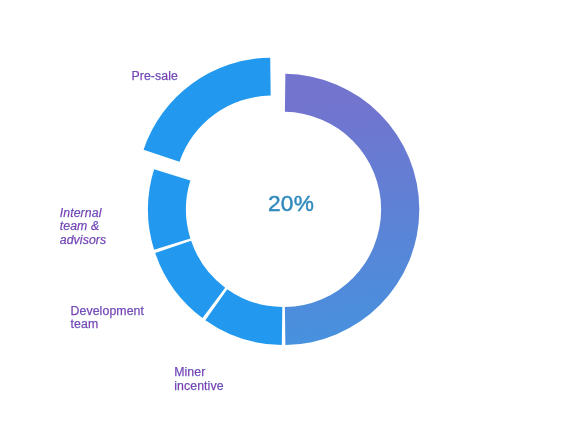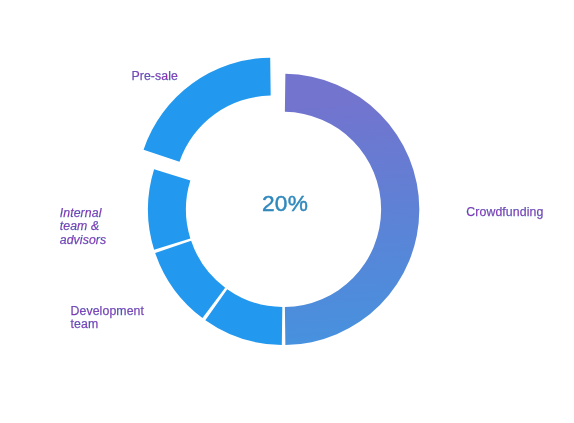--- a/index.html
+++ b/index.html
@@ -25,21 +25,21 @@
     -webkit-text-stroke:0.25px #3789c1;
   }
   .center-value {
     position:absolute;
     font-family:"Liberation Sans", sans-serif;
     font-size:22.7px;
     color:#3089bd;
     letter-spacing:0.2px;
     -webkit-text-stroke:0.45px #3089bd;
   }
-  #center-percentage { left:262px; top:189.5px; }
+  #center-percentage { left:268px; top:189.5px; }
 </style>
 </head>
 <body>
 
 <div id="chart-root">
 
   <svg id="donut-svg" width="574" height="423" viewBox="0 0 574 423">
     <defs>
       <linearGradient id="grad-crowdfunding" gradientUnits="userSpaceOnUse" x1="283.5" y1="108" x2="298" y2="342">
         <stop offset="0" stop-color="#7274ce"></stop>
@@ -48,22 +48,23 @@
     </defs>
     <g id="slices">
         <path d="M 285.37 73.86 A 135.6 135.6 0 0 1 285.37 345.04 L 284.88 307.09 A 97.65 97.65 0 0 0 284.88 111.81 Z" fill="url(#grad-crowdfunding)"></path>
         <path d="M 281.83 345.04 A 135.6 135.6 0 0 1 205.34 320.19 L 227.24 289.20 A 97.65 97.65 0 0 0 282.32 307.09 Z" fill="#2299ee"></path>
         <path d="M 202.47 318.10 A 135.6 135.6 0 0 1 155.20 253.04 L 191.13 240.84 A 97.65 97.65 0 0 0 225.17 287.69 Z" fill="#2299ee"></path>
         <path d="M 154.10 249.66 A 135.6 135.6 0 0 1 154.10 169.24 L 190.34 180.49 A 97.65 97.65 0 0 0 190.34 238.41 Z" fill="#2299ee"></path>
         <path d="M 143.57 149.66 A 135.6 135.6 0 0 1 270.20 57.66 L 270.69 95.61 A 97.65 97.65 0 0 0 179.50 161.86 Z" fill="#2299ee"></path>
       </g>
   </svg>
 
-  <div class="seg-label" id="label-crowdfunding" style="left: 466.3px; top: 206.3px;">Crowdfunding</div>
 
+  <div class="seg-label" id="label-miner-incentive" style="left: 174.2px; top: 366.1px;">Miner
+incentive</div>
 
   <div class="seg-label" id="label-development-team" style="left: 70.5px; top: 304.9px;">Development
 team</div>
 
   <div class="seg-label" id="label-internal-team-advisors" style="left: 59.7px; top: 206.7px; font-style: italic;">Internal
 team &amp;
 advisors</div>
 
   <div class="seg-label" id="label-pre-sale" style="left: 131.4px; top: 70.4px;">Pre-sale</div>
 

